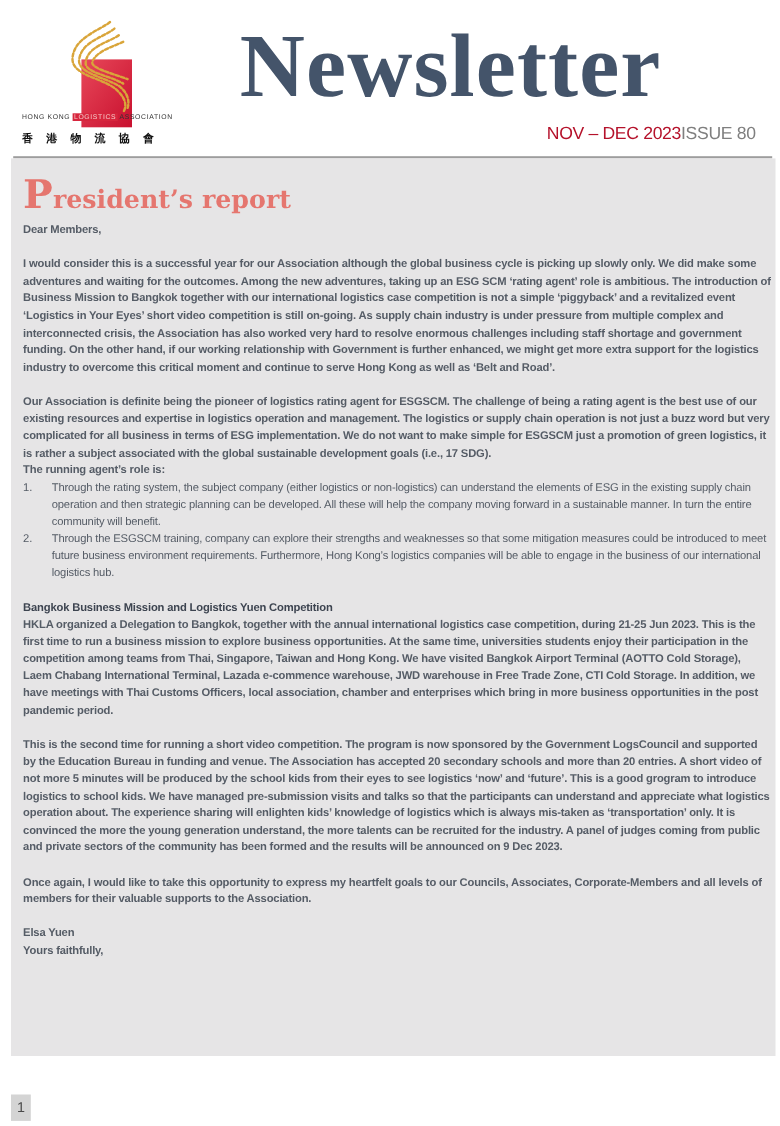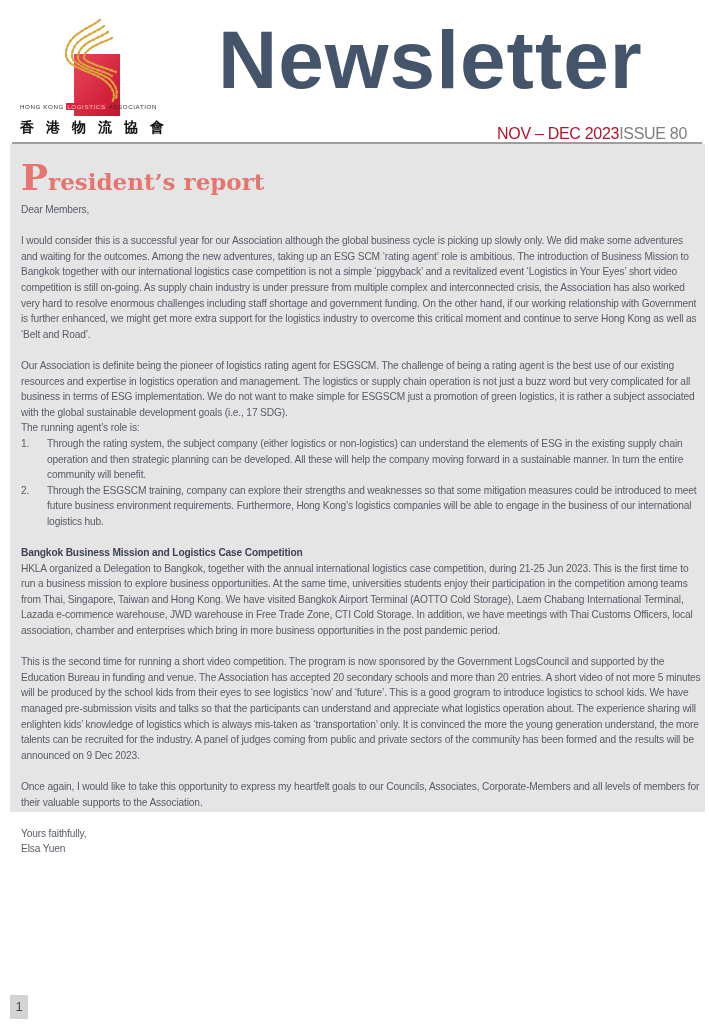--- a/index.html
+++ b/index.html
@@ -4,37 +4,37 @@
 <style>
   * { box-sizing: border-box; margin: 0; padding: 0; }
   html, body { width: 709px; height: 1024px; overflow: hidden; background: #ffffff; }
   body { position: relative; font-family: "Liberation Sans", sans-serif; }
 
   .header { position: absolute; left: 0; top: 0; width: 709px; height: 144px; background: #ffffff; }
   .logo { position: absolute; left: 18px; top: 12px; width: 170px; height: 125px; }
   .logo-mark { position: absolute; left: 42px; top: 4px; width: 62px; height: 100px; }
   .logo-en { position: absolute; left: 2px; top: 91px; width: 170px; font-size: 6.2px; letter-spacing: 0.6px; color: #333; white-space: nowrap; }
   .logo-en .mid { color: #f4c7c7; background: #d7263d; padding: 0 1px; }
-  .logo-zh { position: absolute; left: 2px; top: 107px; font-family: "DejaVu Sans", sans-serif; font-size: 14px; font-weight: bold; letter-spacing: 12px; color: #111; white-space: nowrap; }
+  .logo-zh { position: absolute; left: 2px; top: 107px; font-family: "DejaVu Sans", sans-serif; font-size: 10px; font-weight: bold; letter-spacing: 12px; color: #111; white-space: nowrap; }
 
-  .masthead { position: absolute; left: 218px; top: 14px; font-family: Liberation Sans, sans-serif; font-weight: bold; font-size: 82px; line-height: 92px; color: #44546a; letter-spacing: 1px; white-space: nowrap; }
-  .issue { position: absolute; right: 22px; top: 113px; font-size: 16px; white-space: nowrap; margin-top: 12px; }
+  .masthead { position: absolute; left: 218px; top: 14px; font-family: Liberation Serif, serif; font-weight: bold; font-size: 82px; line-height: 92px; color: #44546a; letter-spacing: 1px; white-space: nowrap; }
+  .issue { position: absolute; right: 22px; top: 113px; font-size: 16px; white-space: nowrap; }
   .issue .date { color: #b5122b; font-weight: normal; letter-spacing: -0.3px; }
   .issue .num { color: #7f7f7f; letter-spacing: -0.3px; }
 
   .divider { position: absolute; left: 12px; top: 142px; width: 690px; height: 2px; background: #9d9d9d; }
 
-  .content { position: absolute; left: 10px; top: 144px; width: 695px; height: 668px; background: #e6e5e6; }
+  .content { position: absolute; left: 10px; top: 144px; width: 695px; height: 816px; background: #e6e5e6; }
 
   .title { position: absolute; left: 11px; top: 12px; font-family: "DejaVu Serif", serif; font-weight: bold; color: #e5766f; white-space: nowrap; }
   .title .cap { font-size: 36px; }
   .title .rest { font-size: 23px; }
 
   .body-text { position: absolute; left: 11px; top: 58px; width: 680px; font-family: "Liberation Sans", sans-serif; font-size: 10.2px; line-height: 15.6px; color: #555c66; letter-spacing: -0.15px; }
-  .body-text p { margin: 0; }
+  .body-text p { margin: 0; font-weight: bold; }
   .gap { height: 15.6px; }
   .h { font-weight: bold; color: #3d4450; }
   ol { list-style: none; margin: 0; padding: 0; }
   ol li { position: relative; padding-left: 26px; }
   ol li .n { position: absolute; left: 0; top: 0; }
 
   .page-no { position: absolute; left: 0px; top: 851px; width: 18px; height: 24px; background: #d4d4d4; color: #4a4a4a; font-size: 13px; line-height: 24px; text-align: center; }
 </style>
 </head>
 <body>
@@ -78,27 +78,27 @@
     <div class="gap"></div>
 
     <p>Our Association is definite being the pioneer of logistics rating agent for ESGSCM.  The challenge of being a rating agent  is the best use of our existing resources and expertise in logistics operation and management.  The  logistics or supply chain operation is not just a buzz word but very complicated for all business in terms of ESG  implementation. We do not want to make simple for ESGSCM  just a promotion of green  logistics, it is rather a subject associated with the global sustainable development  goals (i.e., 17 SDG).</p>
     <p>The running agent’s role is:</p>
     <ol>
       <li><span class="n">1.</span><span>Through the  rating system, the subject company (either logistics or non-logistics) can understand the elements  of ESG in the existing supply chain operation and then strategic planning can be developed.  All these  will help the company moving forward in a sustainable manner. In turn the  entire  community  will benefit.</span></li>
       <li><span class="n">2.</span><span>Through the  ESGSCM training, company can explore their strengths and weaknesses so that some mitigation measures could be introduced to meet  future business environment requirements.  Furthermore,  Hong Kong’s logistics companies will be able to  engage  in the business of our international logistics hub.</span></li>
     </ol>
     <div class="gap"></div>
 
-    <p class="h">Bangkok Business Mission and Logistics Case Competition</p>
+    <p class="h">Bangkok Business Mission and Logistics Yuen Competition</p>
     <p>HKLA organized a Delegation to Bangkok, together  with the annual international logistics case competition, during 21-25 Jun 2023. This is the first time to run a business mission to explore business opportunities. At the  same time,  universities students enjoy their participation in the competition among teams from Thai, Singapore, Taiwan and Hong Kong.  We have visited Bangkok Airport Terminal (AOTTO Cold Storage),  Laem Chabang International Terminal, Lazada e-commence warehouse, JWD warehouse in Free Trade Zone, CTI Cold Storage.  In addition, we have meetings  with Thai Customs Officers, local association, chamber and enterprises which bring in more  business opportunities in the post pandemic period.</p>
     <div class="gap"></div>
 
     <p>This is the second time for running a short video competition.  The program is now sponsored by the Government LogsCouncil and supported by the  Education Bureau  in funding and venue.  The  Association has accepted 20 secondary schools and more than 20 entries.  A short video of not more  5 minutes will be produced by the  school kids from their eyes  to see logistics ‘now’ and  ‘future’.  This is a good grogram to  introduce logistics to school kids. We have managed  pre-submission visits and talks so that the participants can understand and appreciate what logistics operation about. The experience  sharing will enlighten kids’ knowledge  of logistics which is always mis-taken as ‘transportation’ only. It is convinced the more  the young  generation understand, the  more talents can be recruited for the  industry. A panel of judges coming from public and private sectors of the  community  has been formed  and the results will be announced on 9 Dec 2023.</p>
     <div class="gap"></div>
 
     <p>Once again, I would like to take this opportunity to express my heartfelt goals to our Councils, Associates, Corporate-Members  and all levels of members  for their valuable supports to the  Association.</p>
     <div class="gap"></div>
+    <p>Elsa Yuen</p>
     <p>Yours faithfully,</p>
-    <p>Elsa Yuen</p>
   </div>
 
   <div class="page-no">1</div>
 </div>
 
 </body></html>

